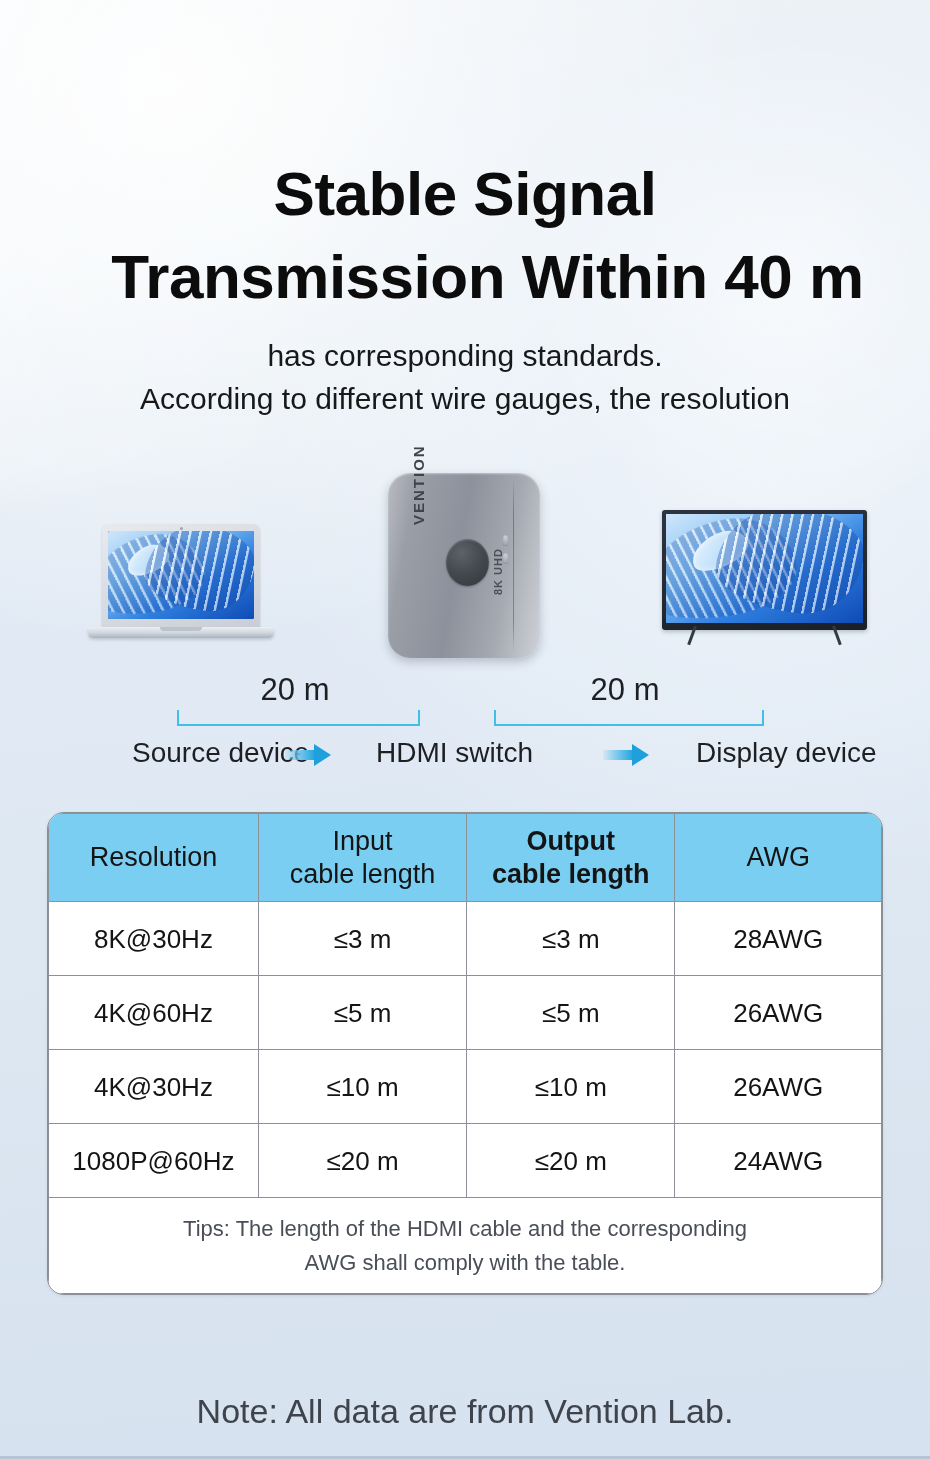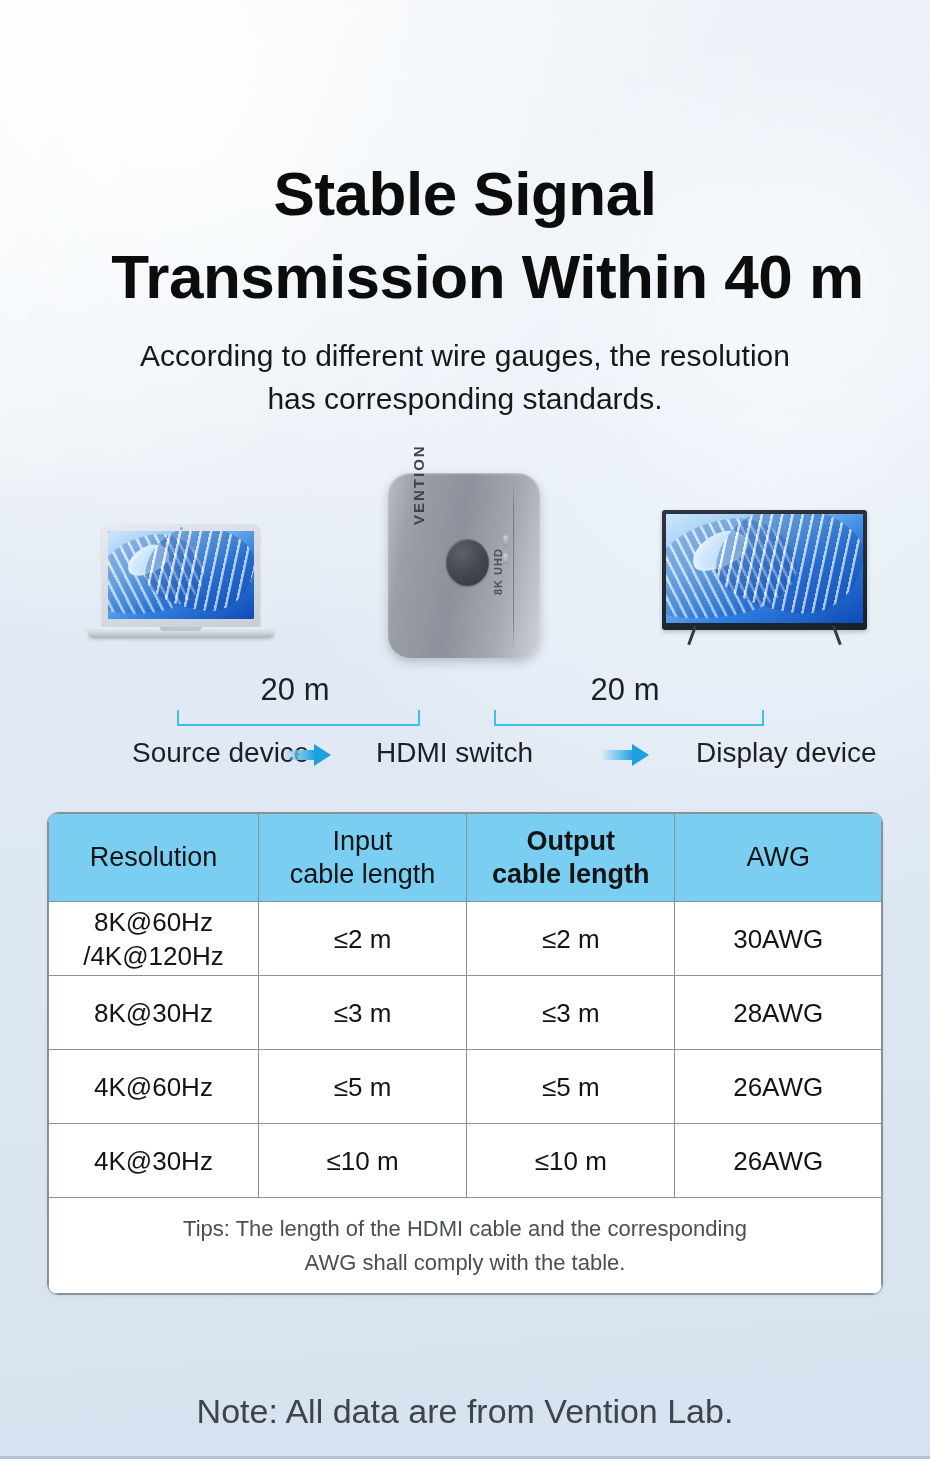--- a/index.html
+++ b/index.html
@@ -225,21 +225,21 @@
     position: absolute; right: 0; top: 0; width: 0; height: 0;
     border-top: 11px solid transparent;
     border-bottom: 11px solid transparent;
     border-left: 17px solid #1f9fdc;
   }
 
   
   .spec-table {
     position: absolute; left: 47px; top: 812px;
     width: 836px;
-    border-radius: 11px;
+    border-radius: 17px;
     overflow: hidden;
     border: 1px solid #8a8f96;
     background: #fff;
     box-shadow: 0 1px 3px rgba(90,100,120,0.12);
   }
   table { width: 100%; border-collapse: collapse; }
   th, td {
     border: 1px solid #8c9097;
     text-align: center;
     color: #141414;
@@ -291,22 +291,22 @@
 
 <div class="glow-a"></div>
 <div class="glow-b"></div>
 
 <h1 class="headline">
   <span>Stable Signal</span>
   <span class="l2">Transmission Within 40 m</span>
 </h1>
 
 <p class="subtitle">
+  <span>has corresponding standards.</span>
   <span>According to different wire gauges, the resolution</span>
-  <span>has corresponding standards.</span>
 </p>
 
 <div class="diagram">
 
   <div class="laptop">
     <div class="laptop-lid">
       <div class="laptop-cam"></div>
       <div class="laptop-screen">
         <div class="wall">
           <div class="wall-petal"></div>
@@ -376,47 +376,44 @@
           <span>Output</span><br>
           <span>cable length</span>
         </th>
         <th class="col-awg">
           <span>AWG</span>
         </th>
       </tr>
     </thead>
     <tbody>
       <tr>
-        <td>
-          <span>8K@60Hz</span><br>
-          <span>/4K@120Hz</span>
-        </td>
-        <td>≤2 m</td>
-        <td>≤2 m</td>
-        <td>30AWG</td>
-      </tr>
-      <tr>
         <td>8K@30Hz</td>
         <td>≤3 m</td>
         <td>≤3 m</td>
         <td>28AWG</td>
       </tr>
       <tr>
         <td>4K@60Hz</td>
         <td>≤5 m</td>
         <td>≤5 m</td>
         <td>26AWG</td>
       </tr>
       <tr>
         <td>4K@30Hz</td>
         <td>≤10 m</td>
         <td>≤10 m</td>
         <td>26AWG</td>
       </tr>
       <tr>
+        <td>1080P@60Hz</td>
+        <td>≤20 m</td>
+        <td>≤20 m</td>
+        <td>24AWG</td>
+      </tr>
+      <tr>
         <td class="tips-cell" colspan="4">
           <span>Tips: The length of the HDMI cable and the corresponding</span>
           <span>AWG shall comply with the table.</span>
         </td>
       </tr>
     </tbody>
   </table>
 </div>
 
 <div class="note">Note: All data are from Vention Lab.</div>

